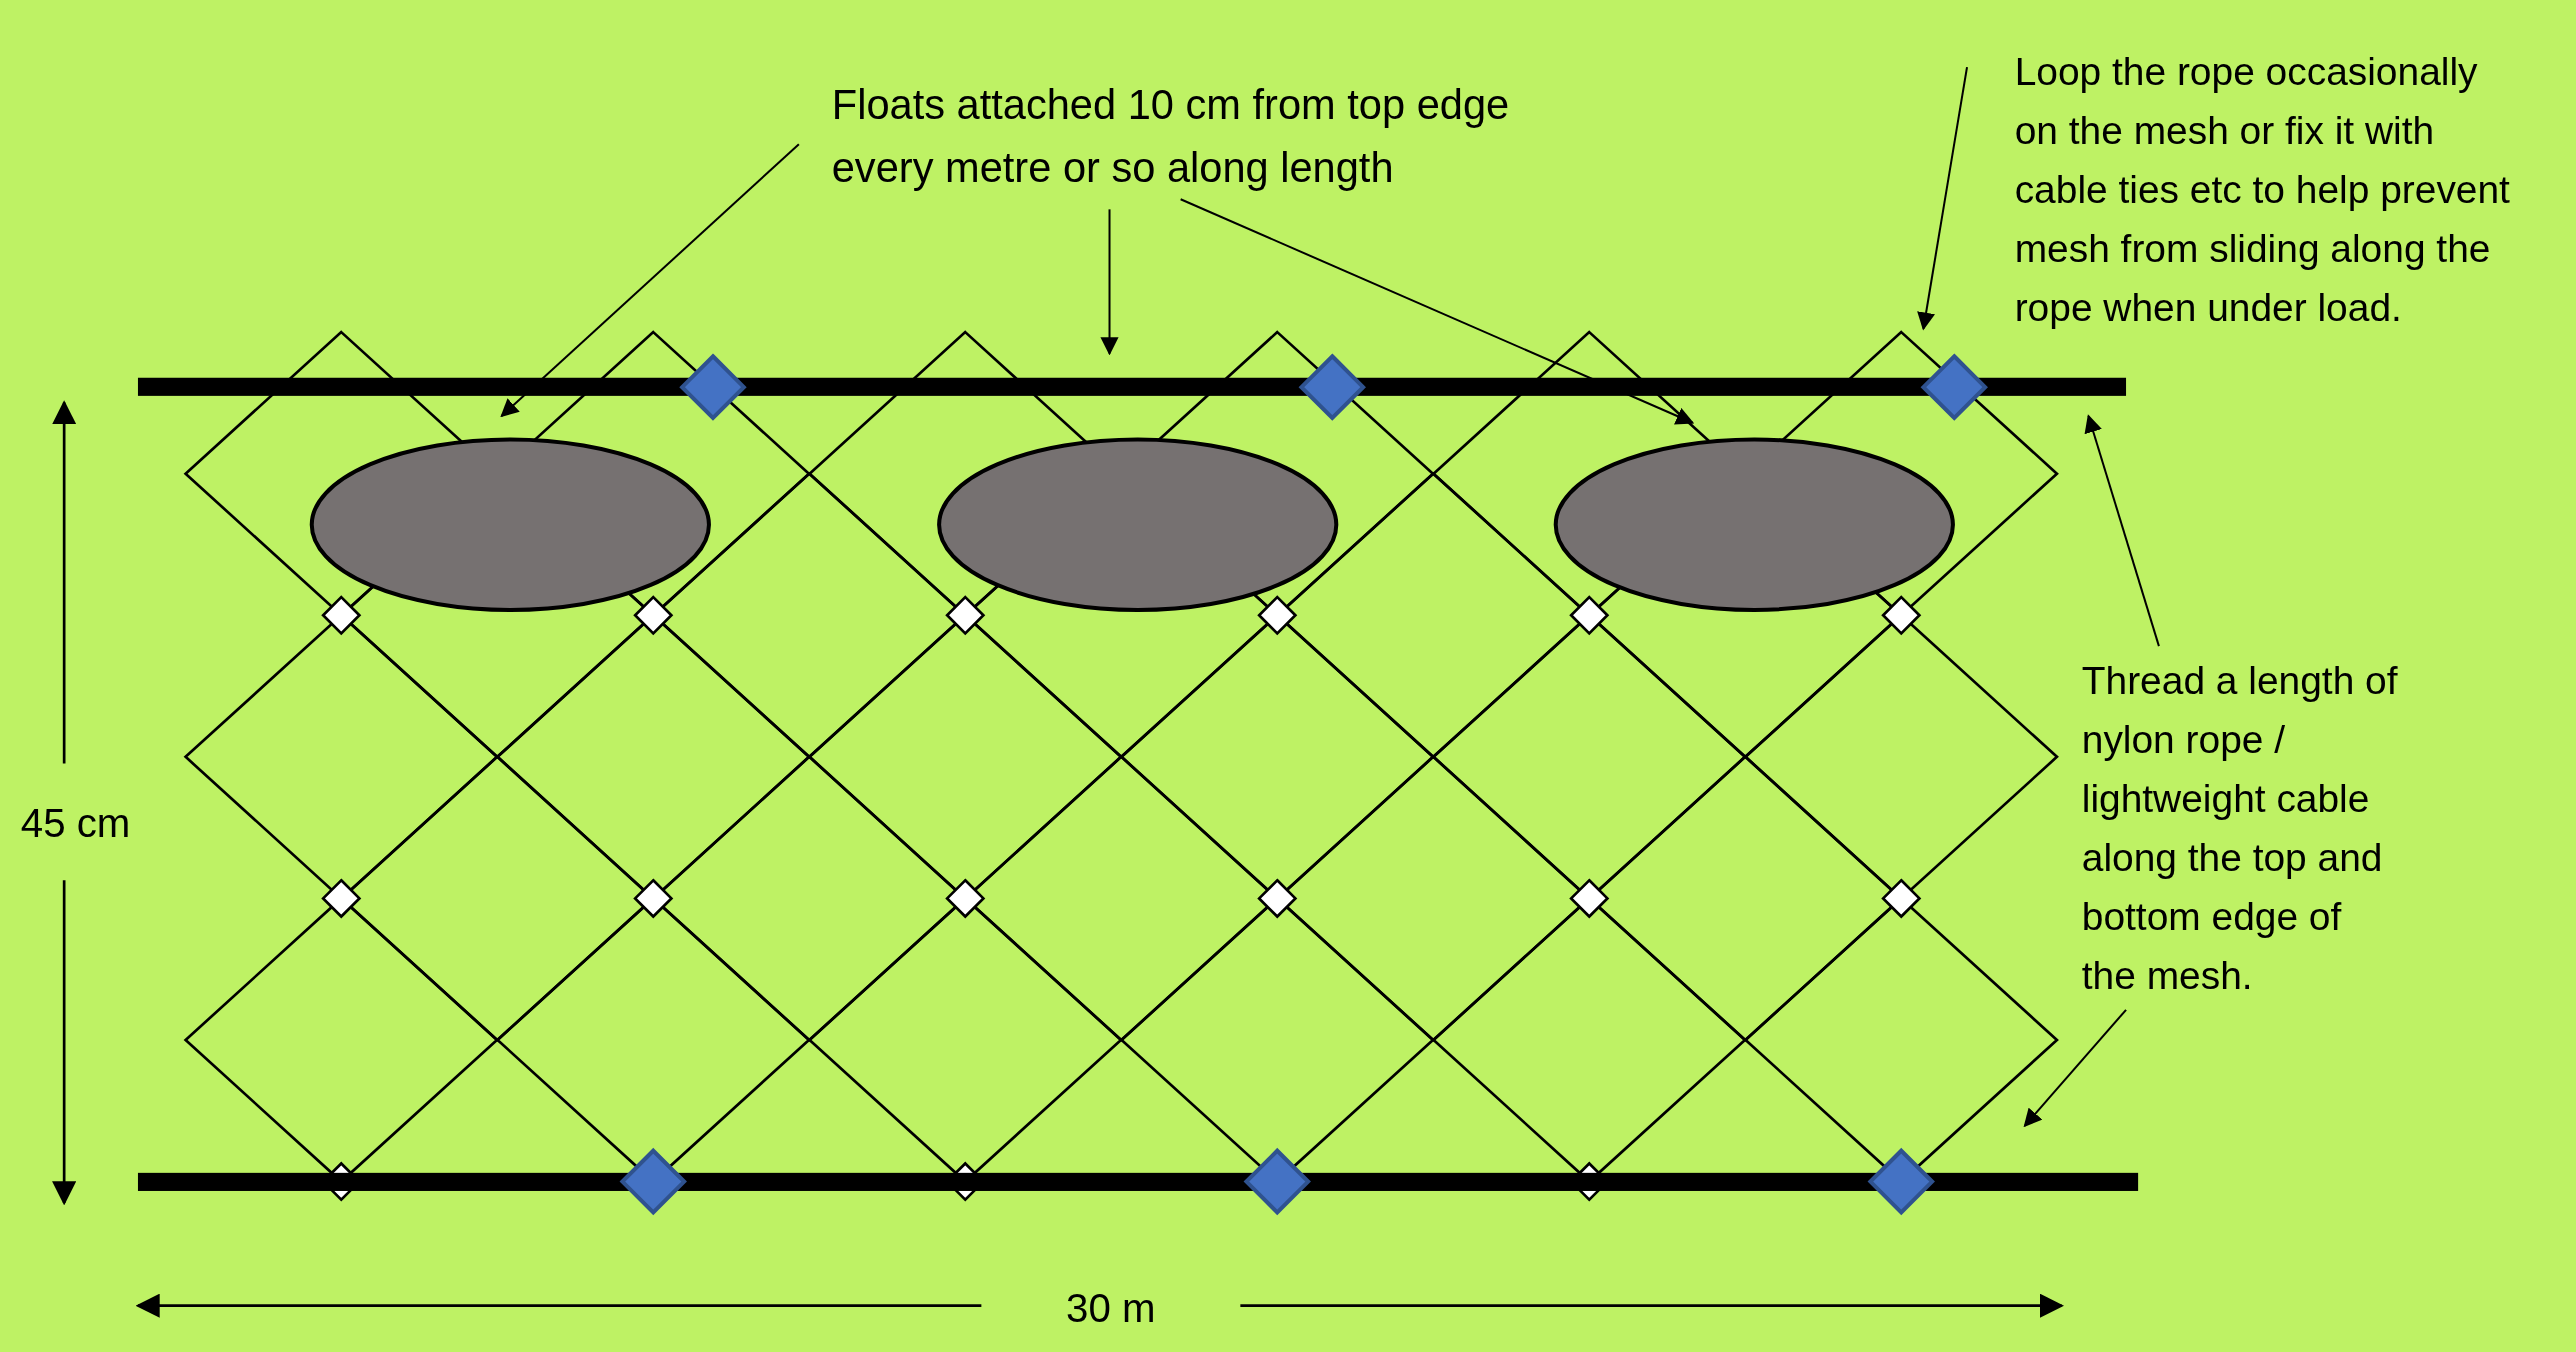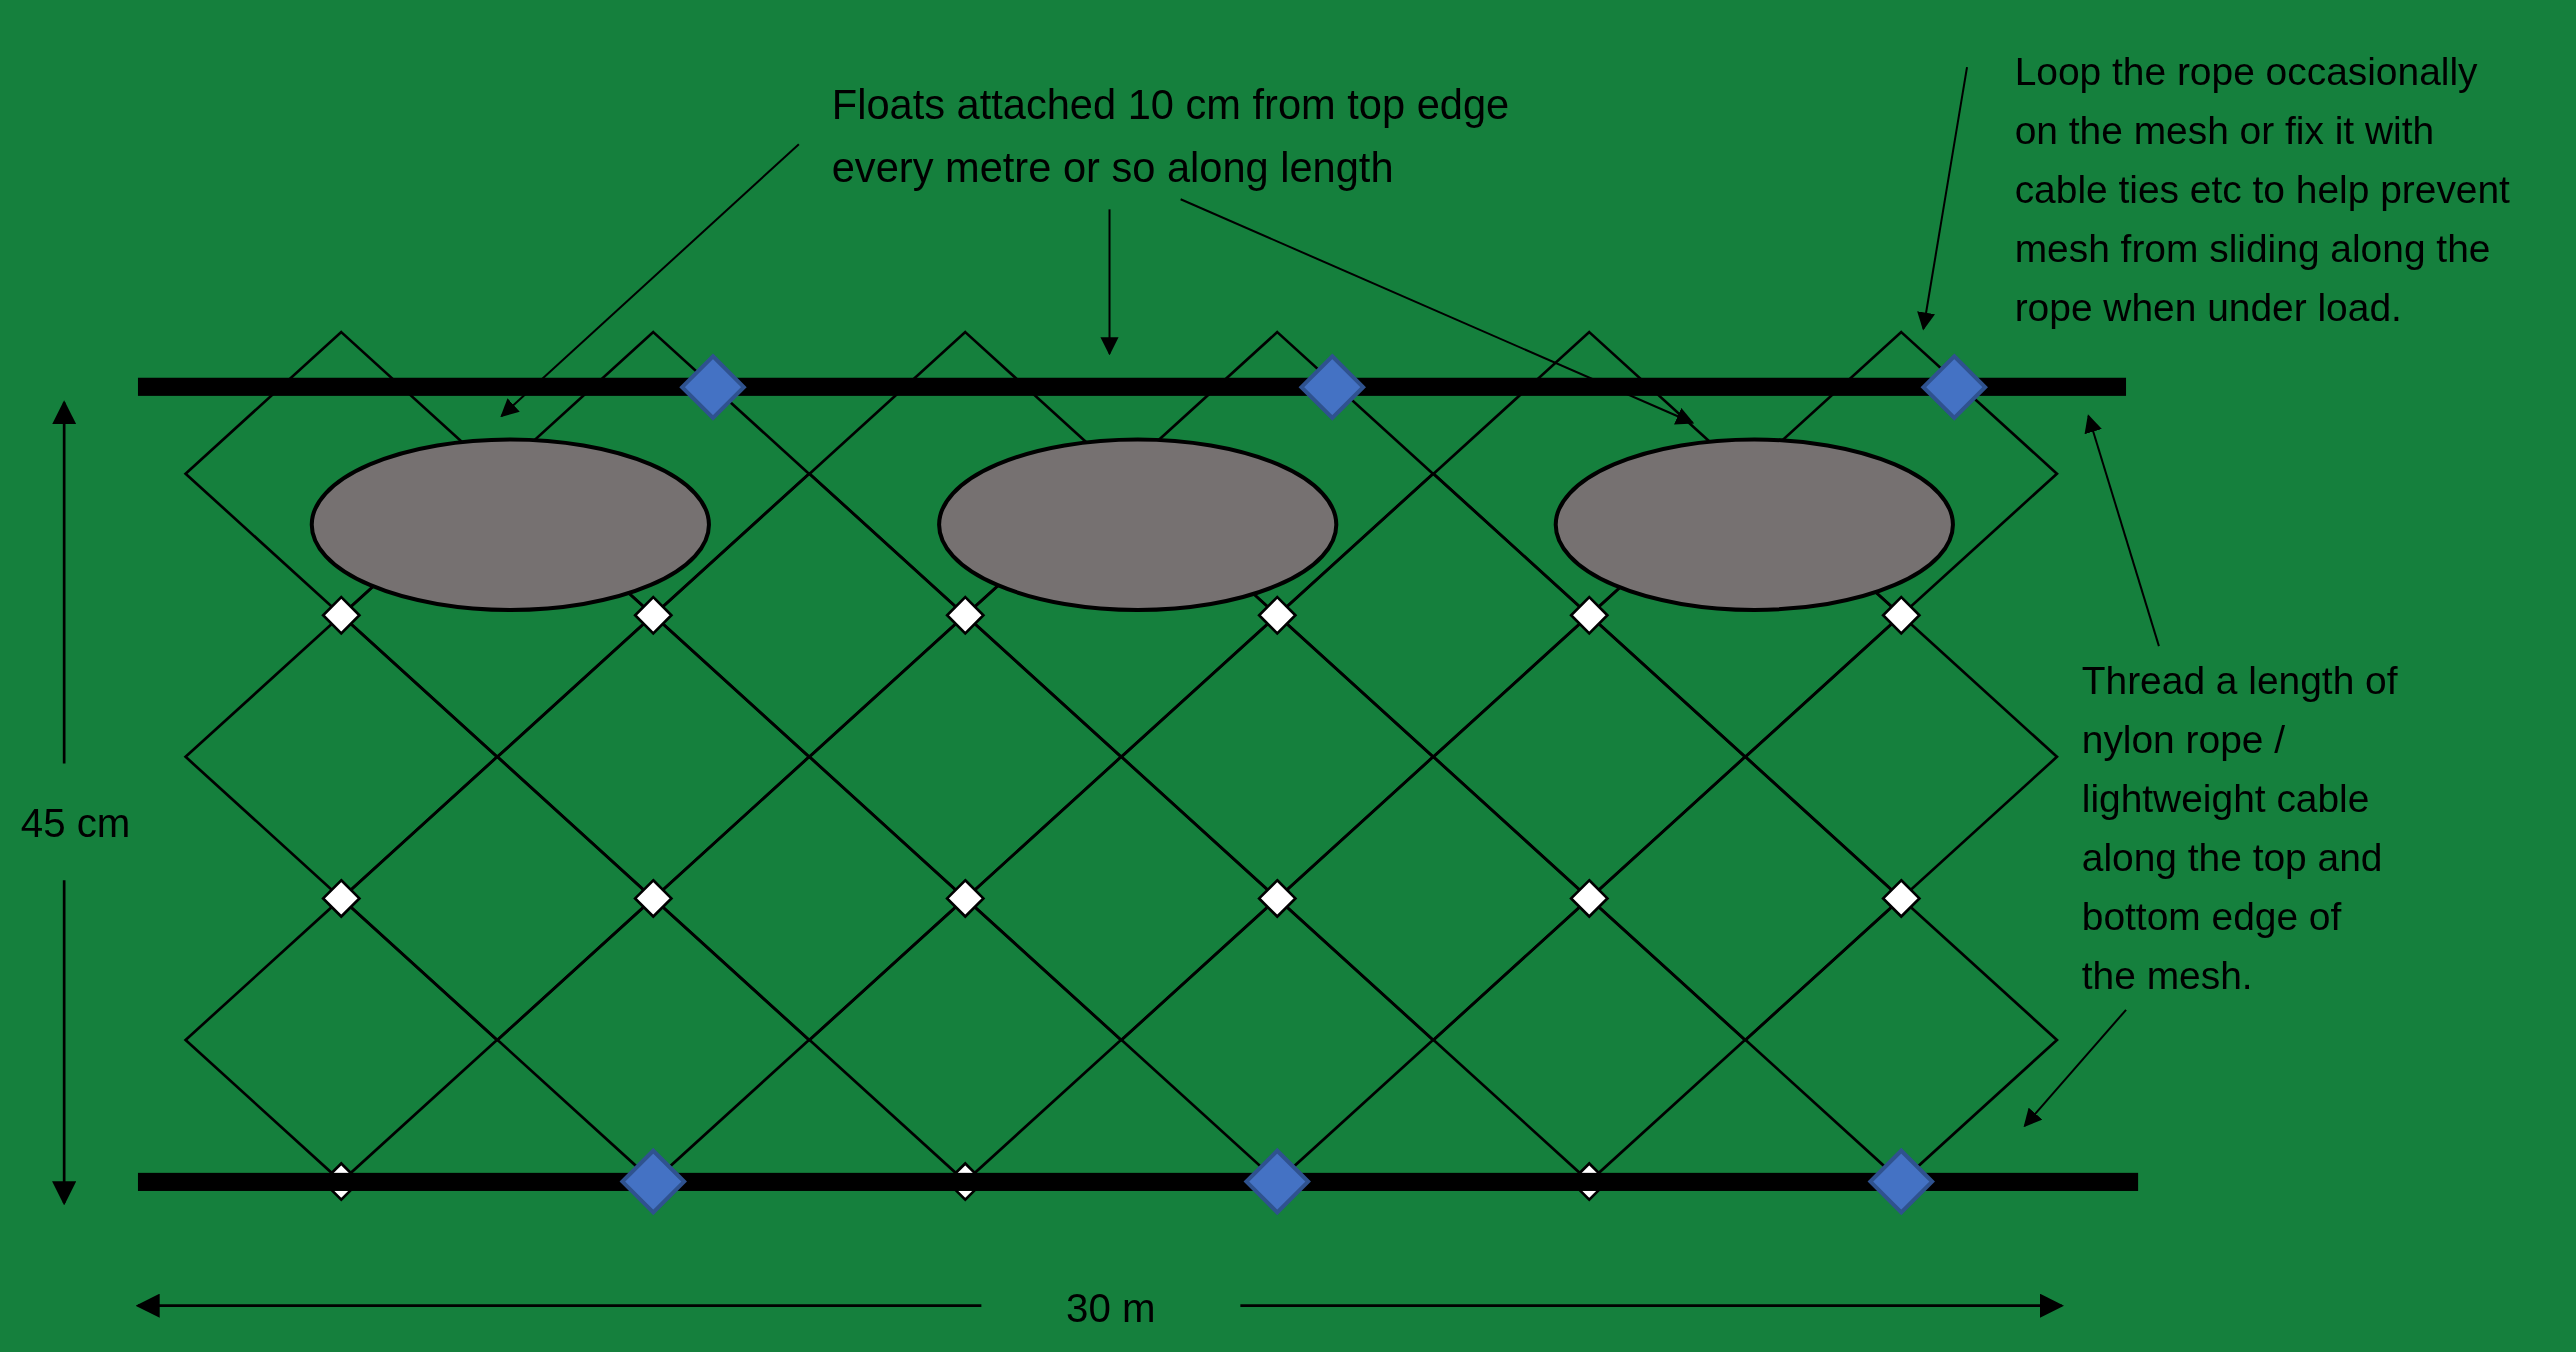--- a/index.html
+++ b/index.html
@@ -1,19 +1,19 @@
 <!DOCTYPE html>
 <html style="font-size:10.7px"><head>
 <meta charset="utf-8">
 <style>
   html,body { margin:0; padding:0; background:#ffffff; }
   .stage {
     position:relative;
     width:2576px; height:1352px;
-    background:#15803d;
+    background:#bef264;
     font-family:"Liberation Sans", sans-serif;
   }
   svg { display:block; width:2576px; height:1352px; }
   text {
     font-family:"Liberation Sans", sans-serif;
     fill:#000000;
   }
   .note  { font-size:58px; }
   .note-big { font-size:62px; }
   .dim-label { font-size:60px; }

